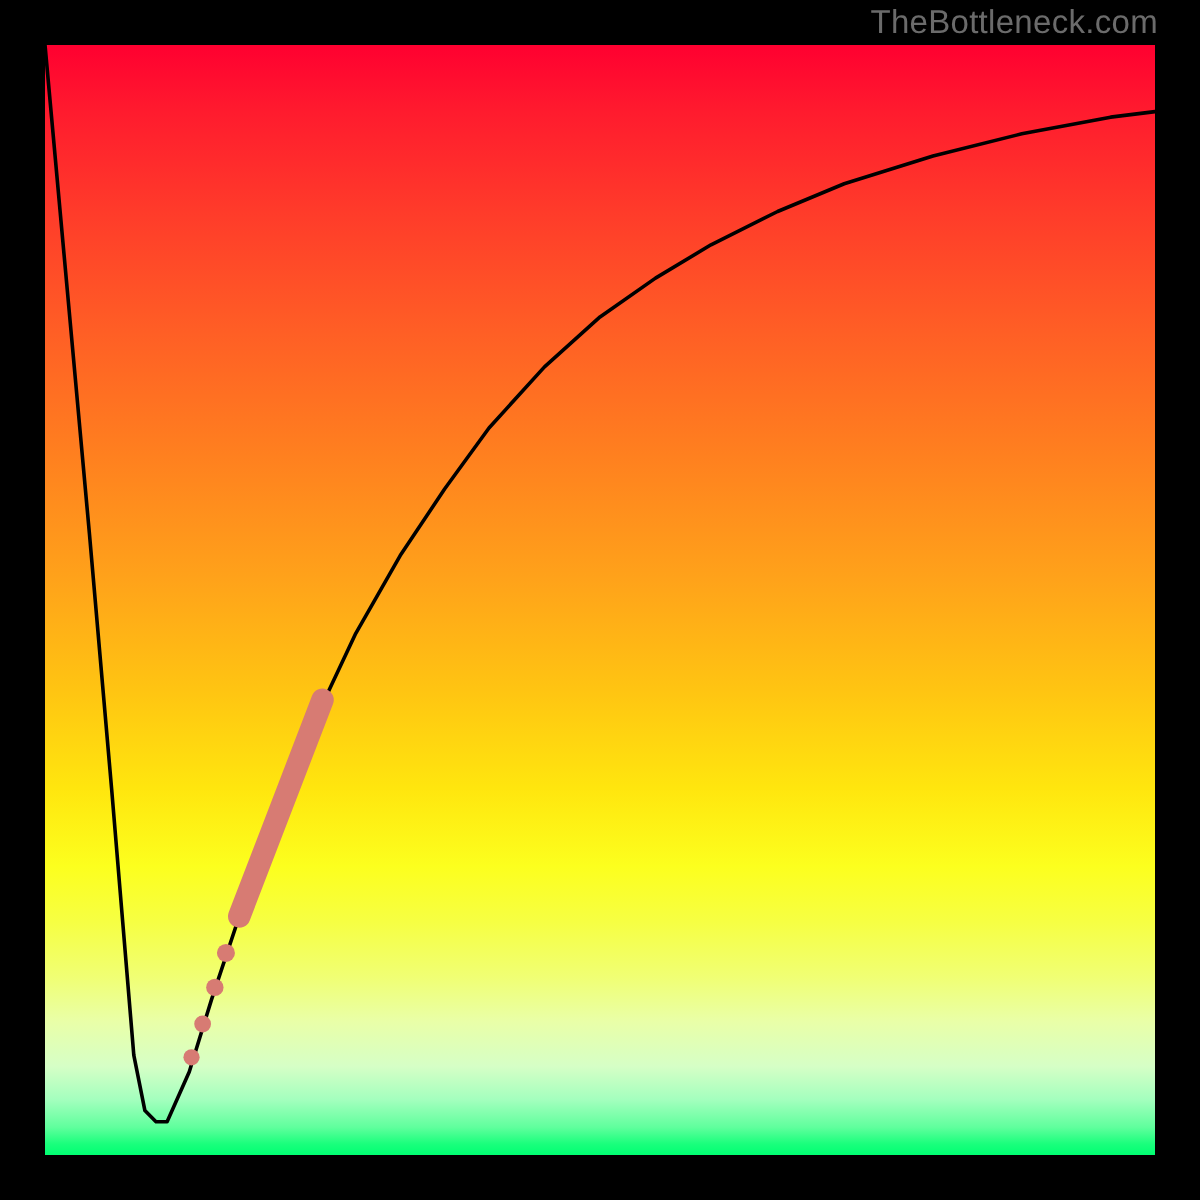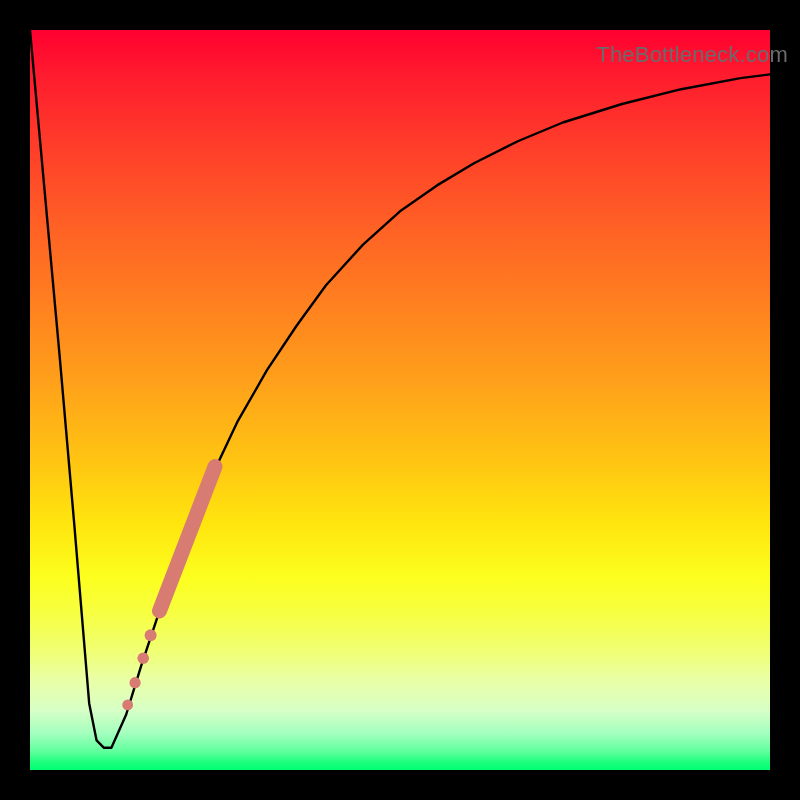--- a/index.html
+++ b/index.html
@@ -48,27 +48,26 @@
   .plot svg {
     position: absolute;
     inset: 0;
     width: 740px;
     height: 740px;
     overflow: visible;
   }
   .watermark {
     position: absolute;
     top: 2px;
-    right: 12px;
+    right: 28px;
     color: #6b6b6b;
     font-size: 22px;
     font-weight: 400;
     letter-spacing: 0.2px;
     user-select: none;
-    margin-top: 40px;
   }
 </style>
 </head>
 <body>
 
 <div class="frame">
   <div class="plot">
     <svg id="chart-svg" viewBox="0 0 740 740">
         <path d="M0.00 0.00 L14.80 162.80 L29.60 325.60 L44.40 495.80 L51.80 584.60 L59.20 673.40 L66.60 710.40 L74.00 717.80 L81.40 717.80 L96.20 684.50 L111.00 636.40 L133.20 569.80 L155.40 510.60 L177.60 455.10 L207.20 392.20 L236.80 340.40 L266.40 296.00 L296.00 255.30 L333.00 214.60 L370.00 181.30 L407.00 155.40 L444.00 133.20 L488.40 111.00 L532.80 92.50 L592.00 74.00 L651.20 59.20 L710.40 48.10 L740.00 44.40" fill="none" stroke="#000000" stroke-width="2.4" stroke-linejoin="round" stroke-linecap="round"></path>
         <line x1="129.50" y1="580.90" x2="185.00" y2="436.60" stroke="#d77b73" stroke-width="15" stroke-linecap="round"></line>

